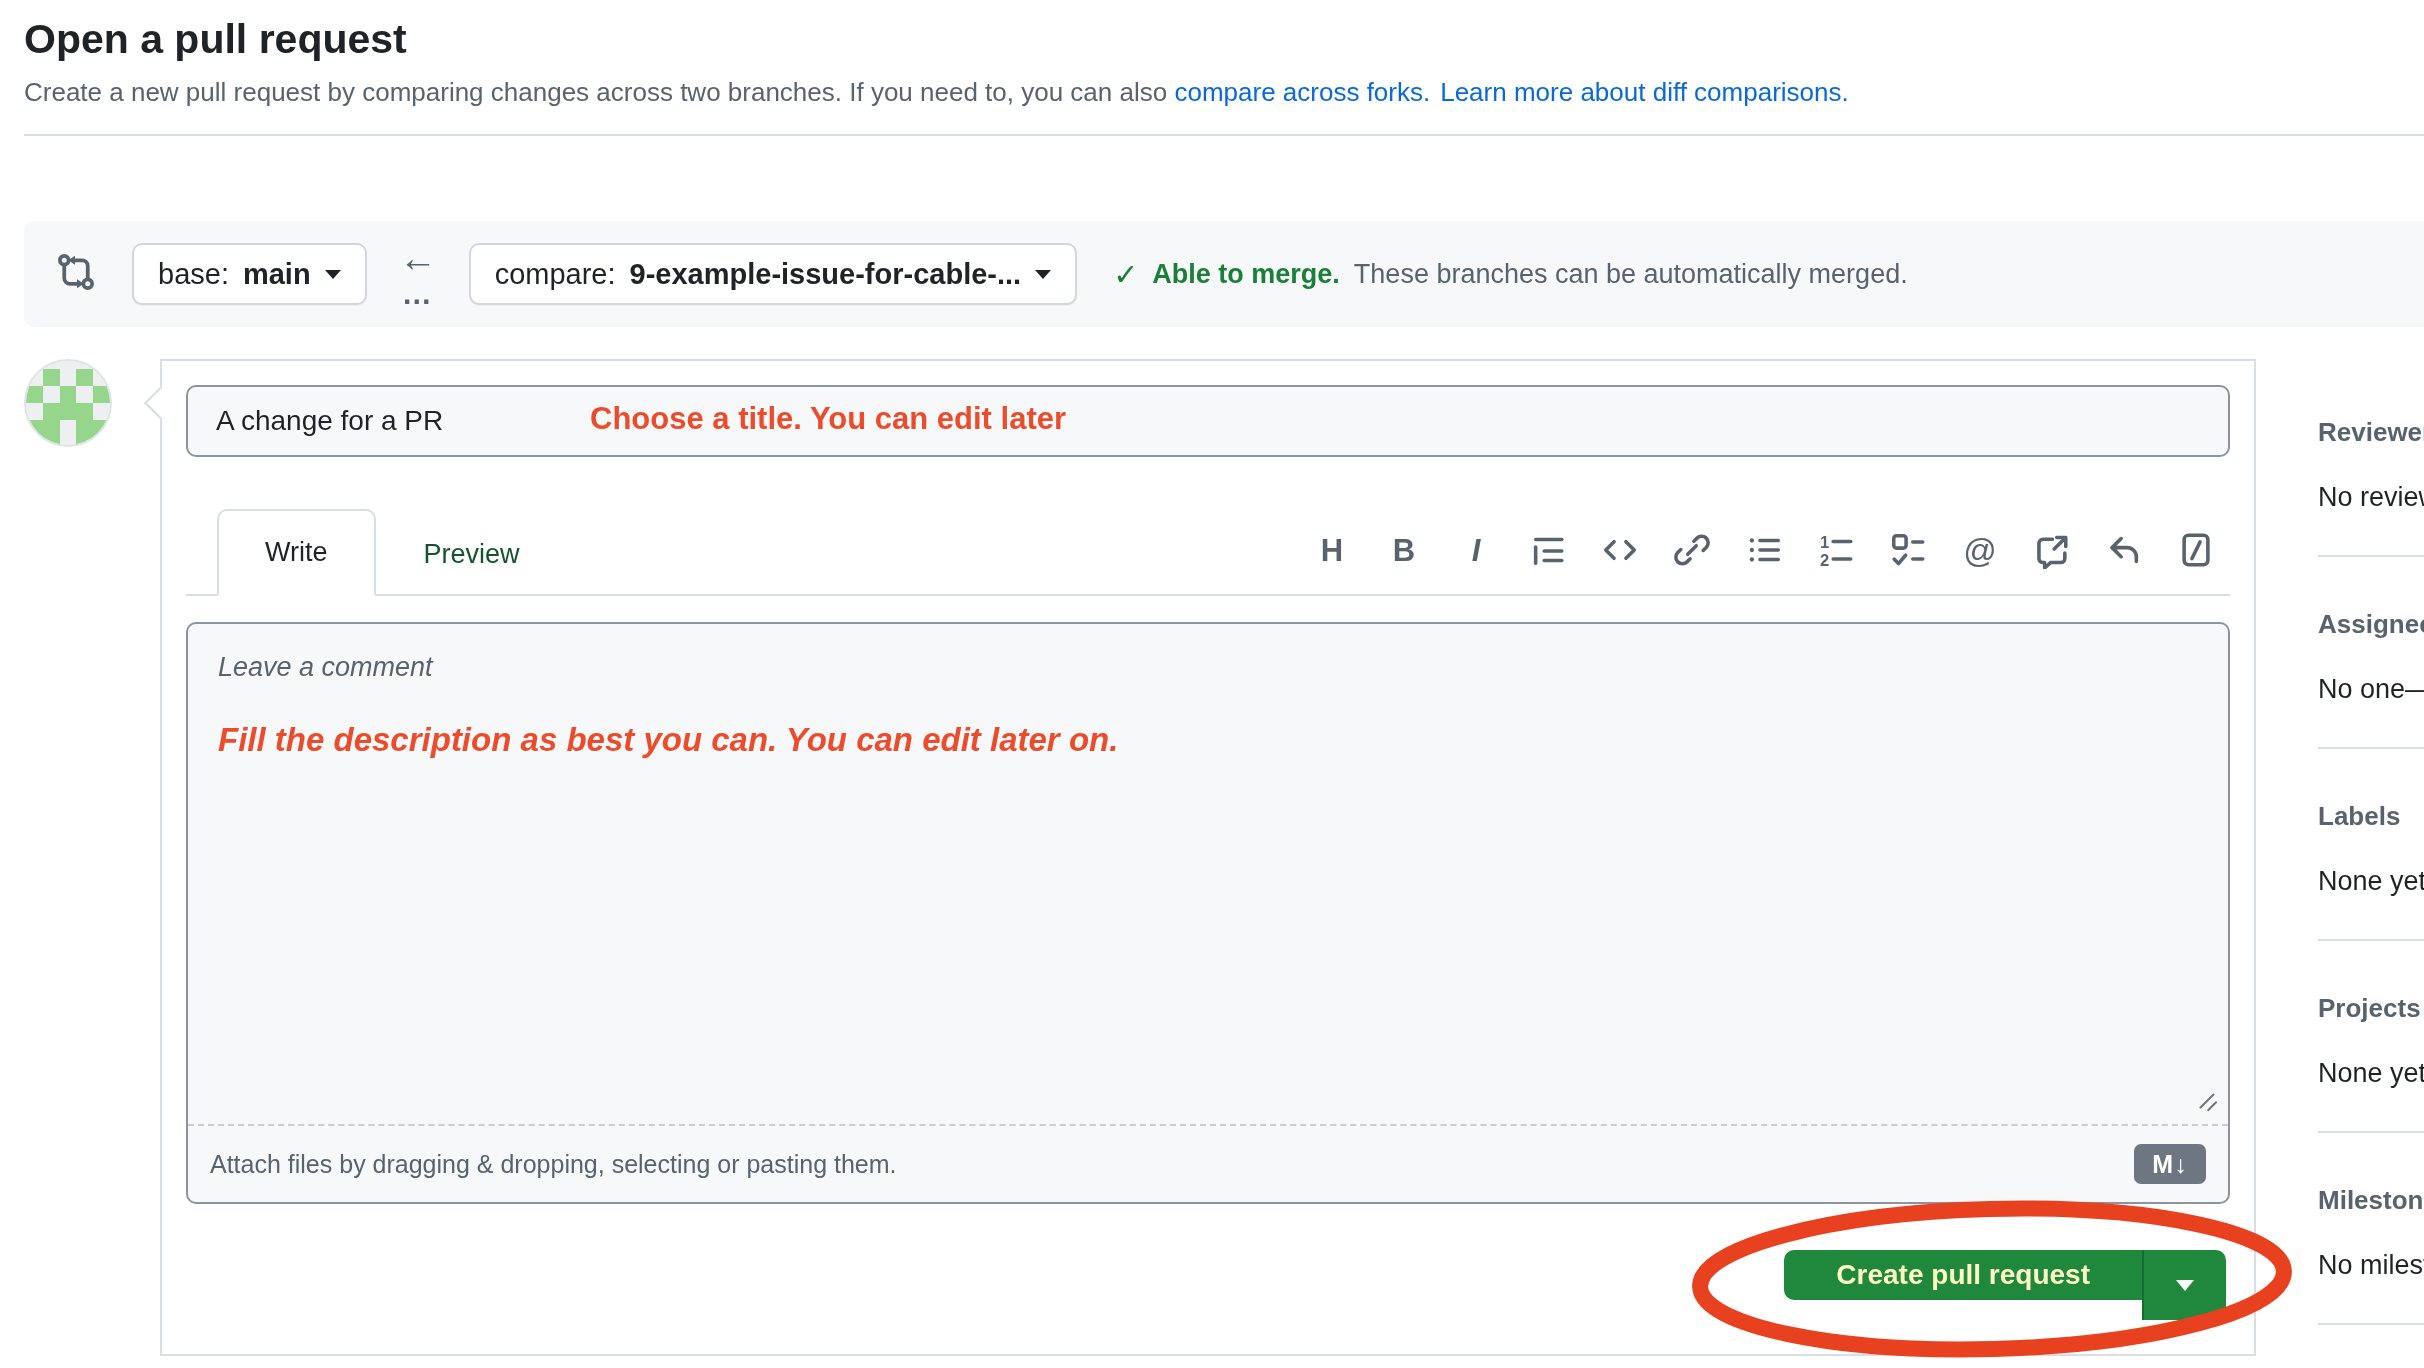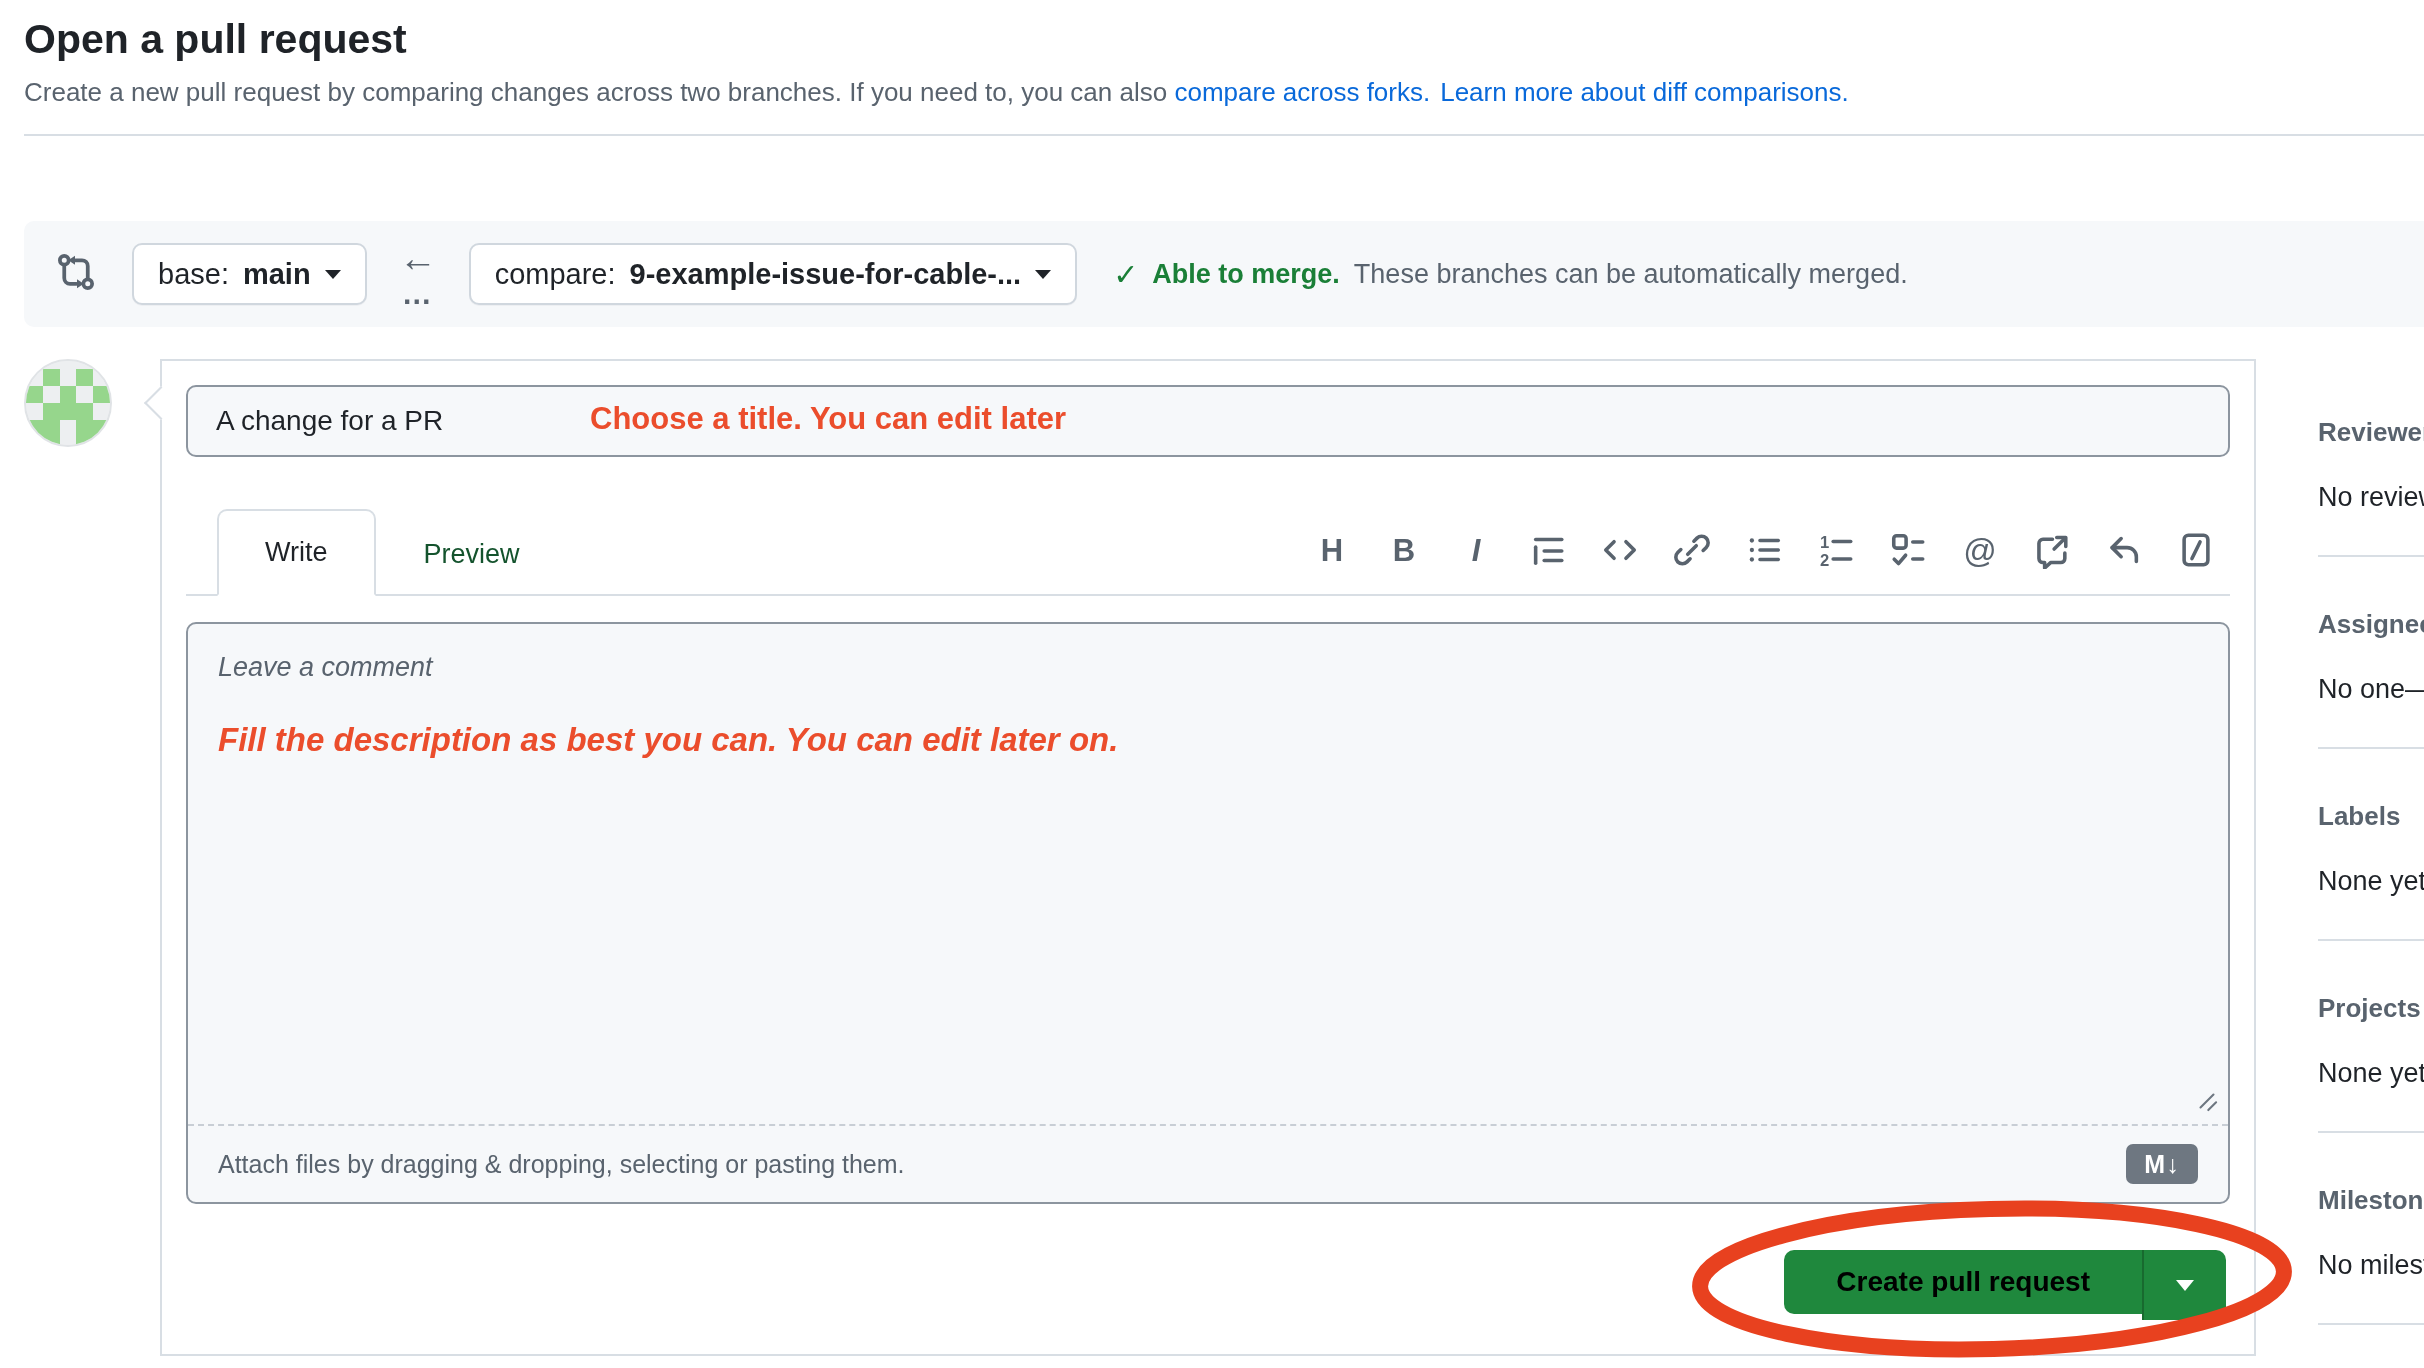--- a/index.html
+++ b/index.html
@@ -143,40 +143,40 @@
   }
   .comment-placeholder { color: #59636e; font-size: 27px; }
   .comment-note {
     margin-top: 38px; color: #eb4d2c; font-weight: 700; font-size: 33px;
     white-space: nowrap;
   }
   .resize-handle { position: absolute; right: 8px; bottom: 6px; cursor: nwse-resize; color: #6e7781; }
   .attach-row {
     border-top: 2px dashed #c8ced5;
     height: 78px; display: flex; align-items: center;
-    padding: 0 30px; box-sizing: border-box;
+    padding: 0 22px; box-sizing: border-box;
   }
   .attach-hint { color: #59636e; font-size: 25px; }
   .md-badge {
     margin-left: auto;
     background: #6e7781; color: #ffffff; border-radius: 7px;
     min-width: 56px; height: 40px; padding: 0 8px;
     display: flex; align-items: center; justify-content: center;
     font-weight: 700; font-size: 25px; letter-spacing: 1px;
     cursor: pointer;
   }
 
   
   .actions-row { display: flex; justify-content: flex-end; padding: 46px 4px 14px 0; }
   .btn-group { display: flex; }
   .btn-primary {
-    background: #1f883d; color: #000000; border: none; cursor: pointer;
+    background: #1f883d; color: #fef9c3; border: none; cursor: pointer;
     font-family: "Liberation Sans", sans-serif;
     font-size: 28px; font-weight: 600;
-    height: 64px; padding: 0 52px;
+    height: 50px; padding: 0 52px;
     border-radius: 10px 0 0 10px;
   }
   .btn-caret {
     background: #1f883d; border: none; cursor: pointer;
     border-left: 2px solid rgba(0,0,0,0.22);
     width: 84px; height: 70px;
     border-radius: 0 10px 10px 0;
     display: flex; align-items: center; justify-content: center;
   }
   .btn-caret .tri-down { border-top-color: #ffffff; border-left-width: 9px; border-right-width: 9px; border-top-width: 11px; }

